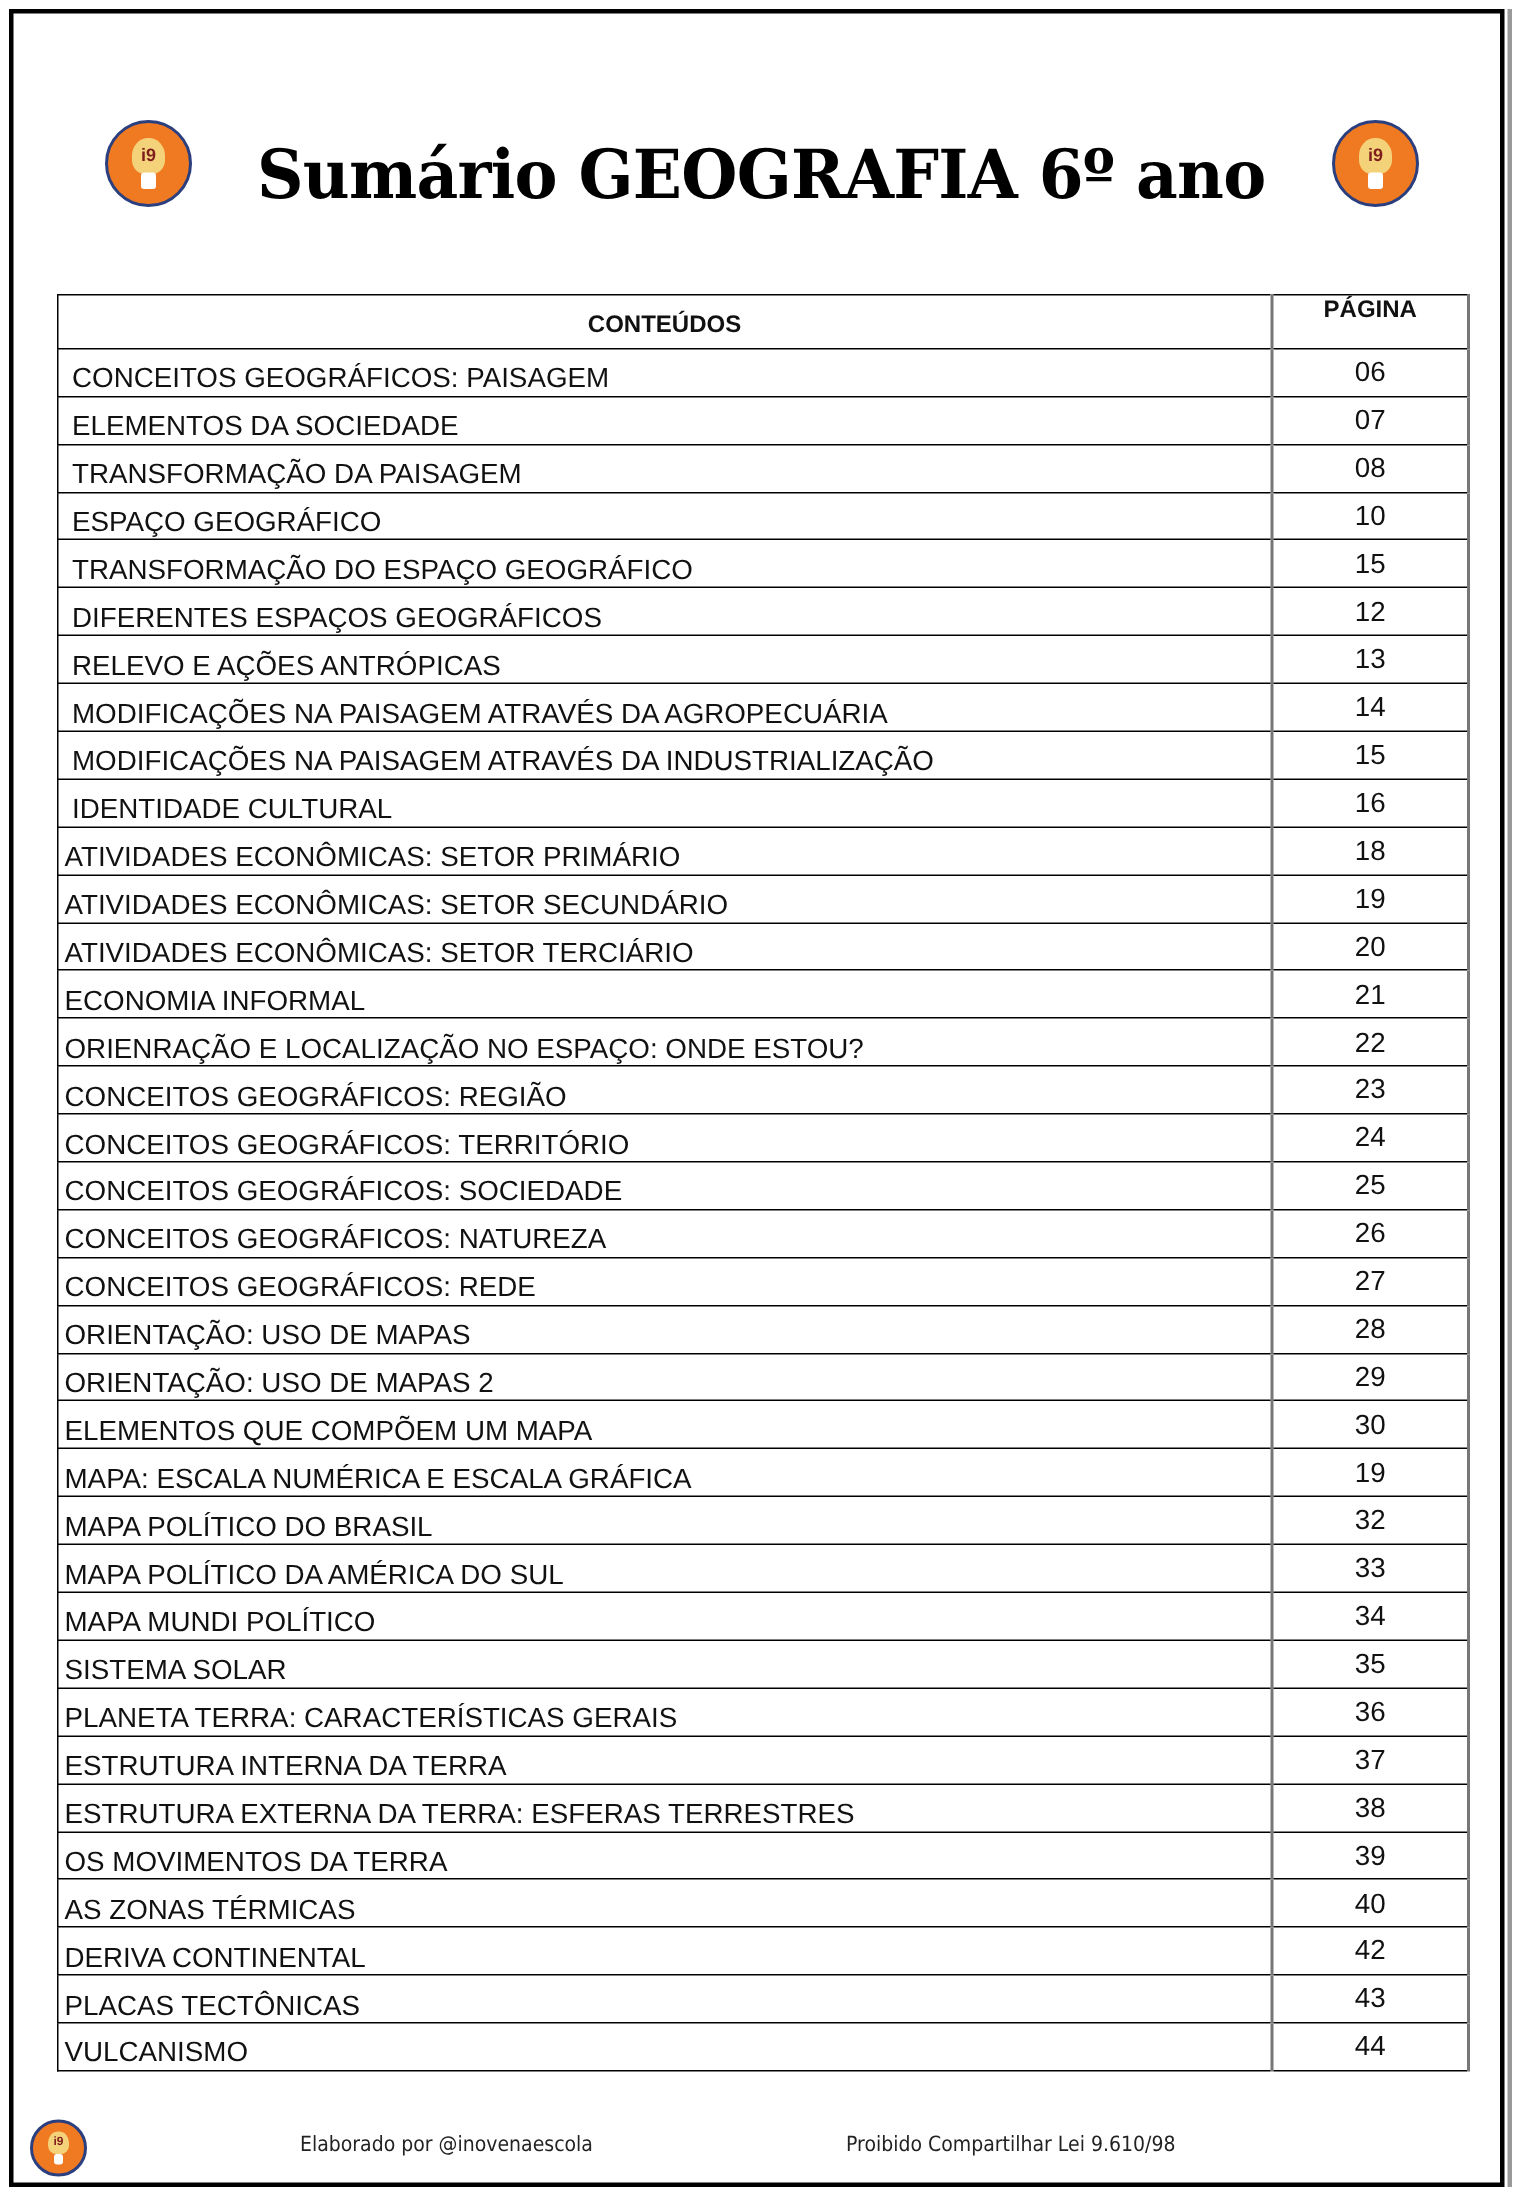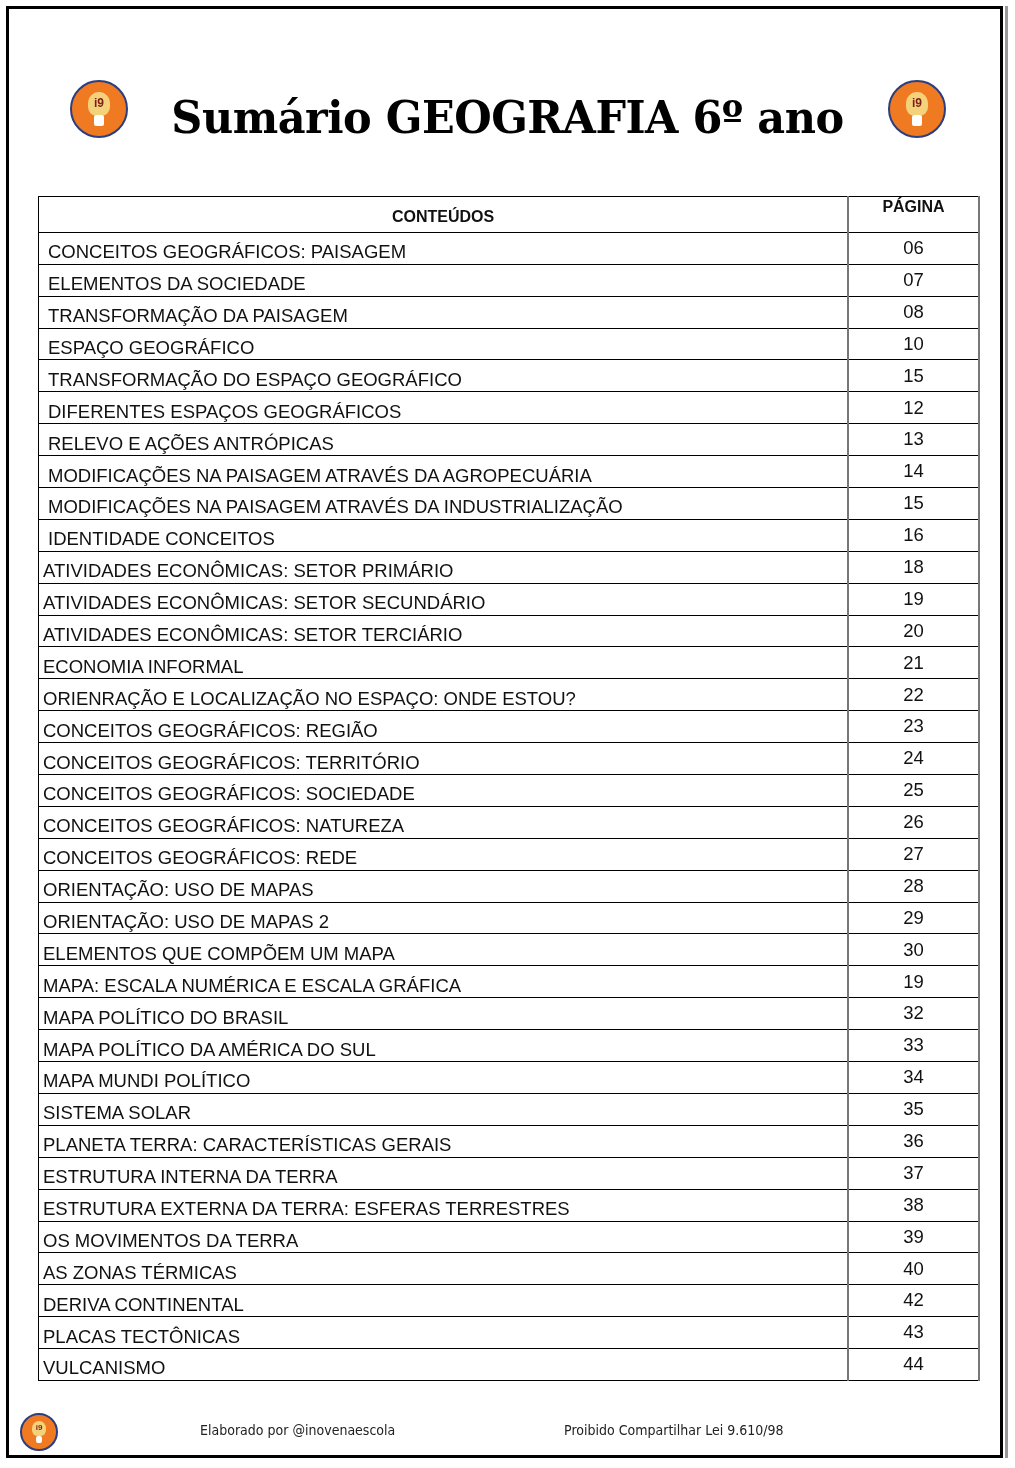--- a/index.html
+++ b/index.html
@@ -91,21 +91,21 @@
       </tr>
       <tr>
         <td class="c indent">MODIFICAÇÕES NA PAISAGEM ATRAVÉS DA AGROPECUÁRIA</td>
         <td class="p">14</td>
       </tr>
       <tr>
         <td class="c indent">MODIFICAÇÕES NA PAISAGEM ATRAVÉS DA INDUSTRIALIZAÇÃO</td>
         <td class="p">15</td>
       </tr>
       <tr>
-        <td class="c indent">IDENTIDADE CONCEITOS</td>
+        <td class="c indent">IDENTIDADE CULTURAL</td>
         <td class="p">16</td>
       </tr>
       <tr>
         <td class="c flush">ATIVIDADES ECONÔMICAS: SETOR PRIMÁRIO</td>
         <td class="p">18</td>
       </tr>
       <tr>
         <td class="c flush">ATIVIDADES ECONÔMICAS: SETOR SECUNDÁRIO</td>
         <td class="p">19</td>
       </tr>

